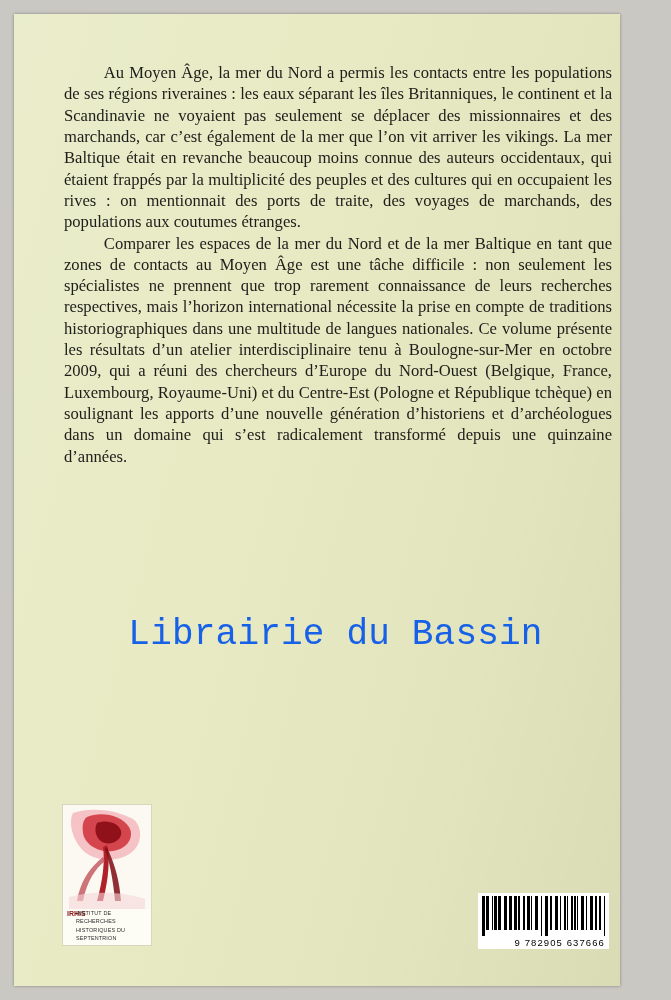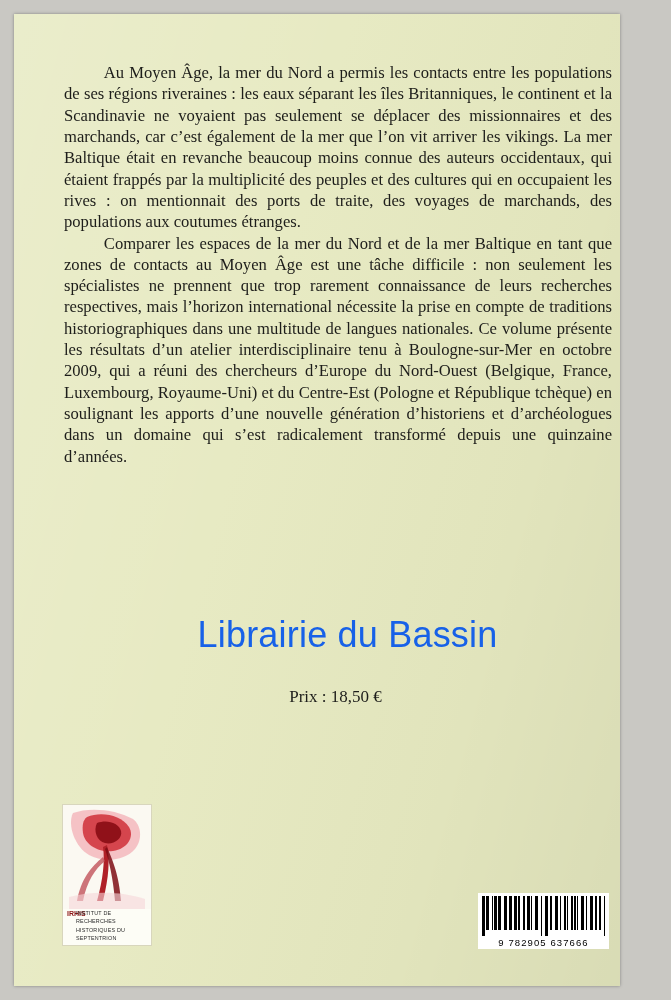--- a/index.html
+++ b/index.html
@@ -41,25 +41,25 @@
     line-height: 1.285;
     text-align: justify;
     text-justify: inter-word;
   }
   .blurb p {
     margin: 0;
     text-indent: 2.4em;
   }
   .publisher {
     position: absolute;
-    left: 12px;
+    left: 0;
     top: 600px;
     width: 643px;
     text-align: center;
-    font-family: Liberation Sans, sans-serif;
+    font-family: Liberation Mono, monospace;
     font-size: 36px;
     color: #1761e8;
     letter-spacing: 0.2px;
   }
   .price {
     position: absolute;
     left: 0;
     top: 673px;
     width: 643px;
     text-align: center;
@@ -128,38 +128,37 @@
     top: 0;
     background: #000;
     height: 40px;
     display: block;
   }
   .bars i.short { height: 34px; }
   .barnum {
     font-family: "Liberation Sans", sans-serif;
     font-size: 9.5px;
     letter-spacing: 1.1px;
-    text-align: center;
+    text-align: right;
     color: #000;
     margin-top: 1px;
   }
 </style>
 </head>
 <body>
 
 <div id="page">
 
   <div class="blurb">
     <p>Au Moyen Âge, la mer du Nord a permis les contacts entre les populations de ses régions riveraines : les eaux séparant les îles Britanniques, le continent et la Scandinavie ne voyaient pas seulement se déplacer des missionnaires et des marchands, car c’est également de la mer que l’on vit arriver les vikings. La mer Baltique était en revanche beaucoup moins connue des auteurs occidentaux, qui étaient frappés par la multiplicité des peuples et des cultures qui en occupaient les rives : on mentionnait des ports de traite, des voyages de marchands, des populations aux coutumes étranges.</p>
     <p>Comparer les espaces de la mer du Nord et de la mer Baltique en tant que zones de contacts au Moyen Âge est une tâche difficile : non seulement les spécialistes ne prennent que trop rarement connaissance de leurs recherches respectives, mais l’horizon international nécessite la prise en compte de traditions historiographiques dans une multitude de langues nationales. Ce volume présente les résultats d’un atelier interdisciplinaire tenu à Boulogne-sur-Mer en octobre 2009, qui a réuni des chercheurs d’Europe du Nord-Ouest (Belgique, France, Luxembourg, Royaume-Uni) et du Centre-Est (Pologne et République tchèque) en soulignant les apports d’une nouvelle génération d’historiens et d’archéologues dans un domaine qui s’est radicalement transformé depuis une quinzaine d’années.</p>
   </div>
 
   <div class="publisher">Librairie du Bassin</div>
 
-  <div class="price">Prix : 18,50 €</div>
 
   <div class="logo">
     <div class="logo-art">
       <svg width="88" height="104" viewBox="0 0 88 104" xmlns="http://www.w3.org/2000/svg" aria-hidden="true">
         <rect x="0" y="0" width="88" height="104" fill="#fbf9f2"></rect>
         <path d="M10 8 C26 2, 52 4, 70 14 C78 20, 80 34, 72 44 C62 56, 40 58, 26 50 C12 42, 4 20, 10 8 Z" fill="#f3b9bd" opacity="0.85"></path>
         <path d="M24 12 C38 6, 58 10, 66 22 C72 32, 64 44, 50 46 C36 48, 22 40, 20 28 C19 20, 20 15, 24 12 Z" fill="#d2373f" opacity="0.9"></path>
         <path d="M34 18 C44 14, 56 18, 58 26 C60 34, 50 40, 42 38 C34 36, 30 26, 34 18 Z" fill="#8c0f16" opacity="0.95"></path>
         <path d="M44 40 C47 54, 46 72, 40 96 L34 96 C40 74, 42 56, 40 42 Z" fill="#b02028"></path>
         <path d="M44 42 C50 56, 56 70, 58 96 L52 96 C50 72, 46 56, 42 44 Z" fill="#7d0d14" opacity="0.85"></path>

